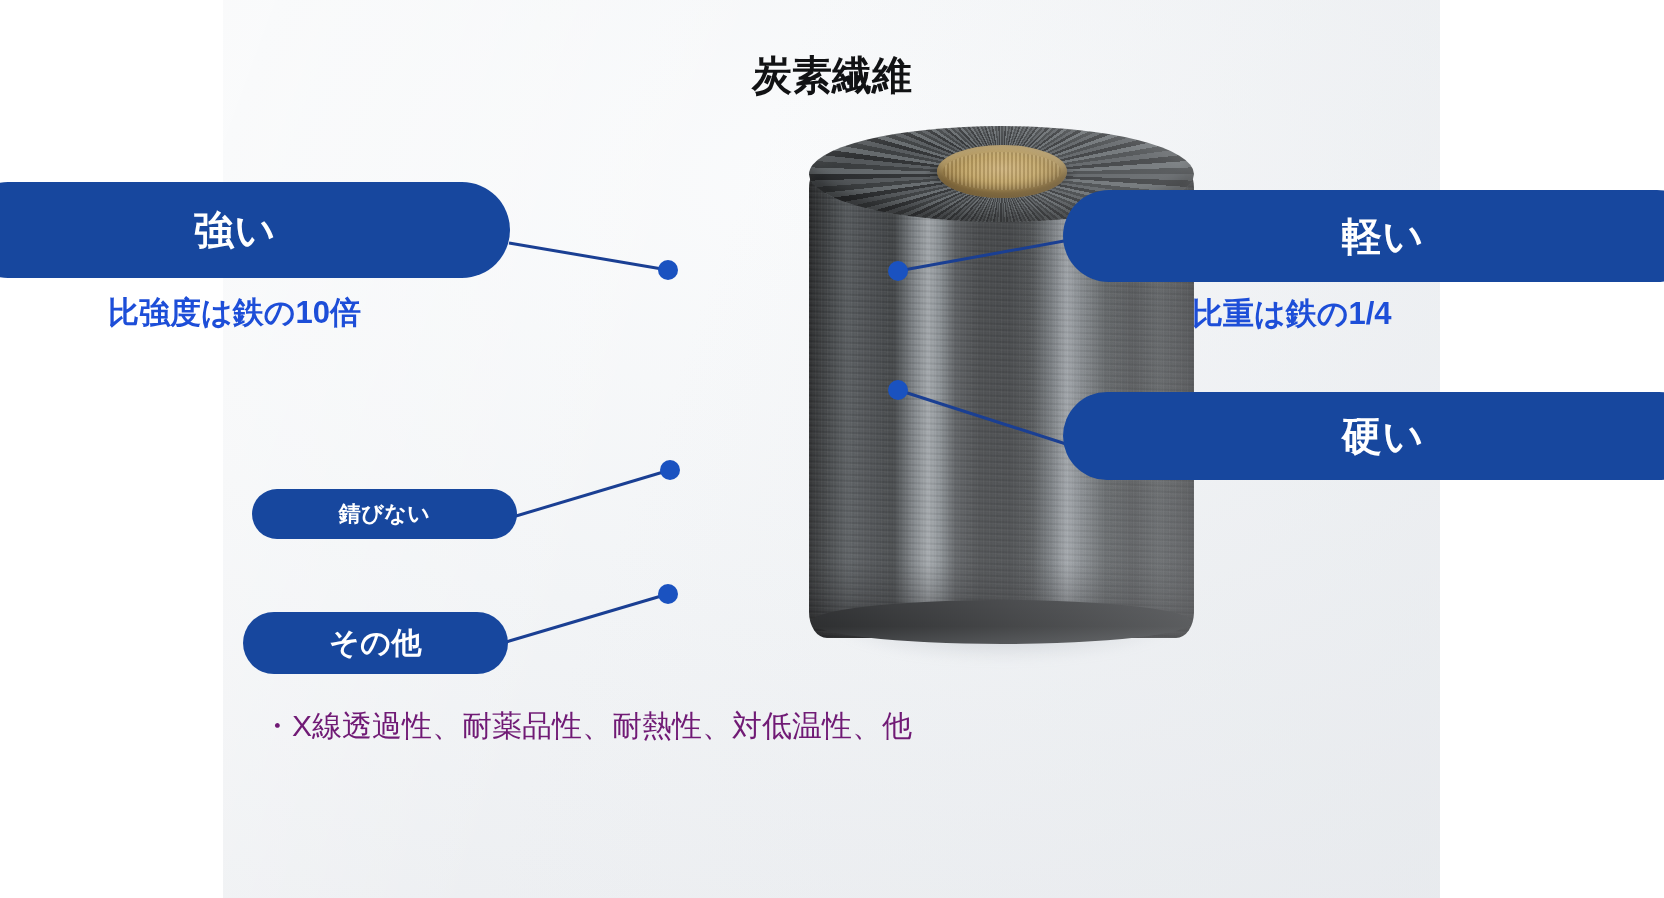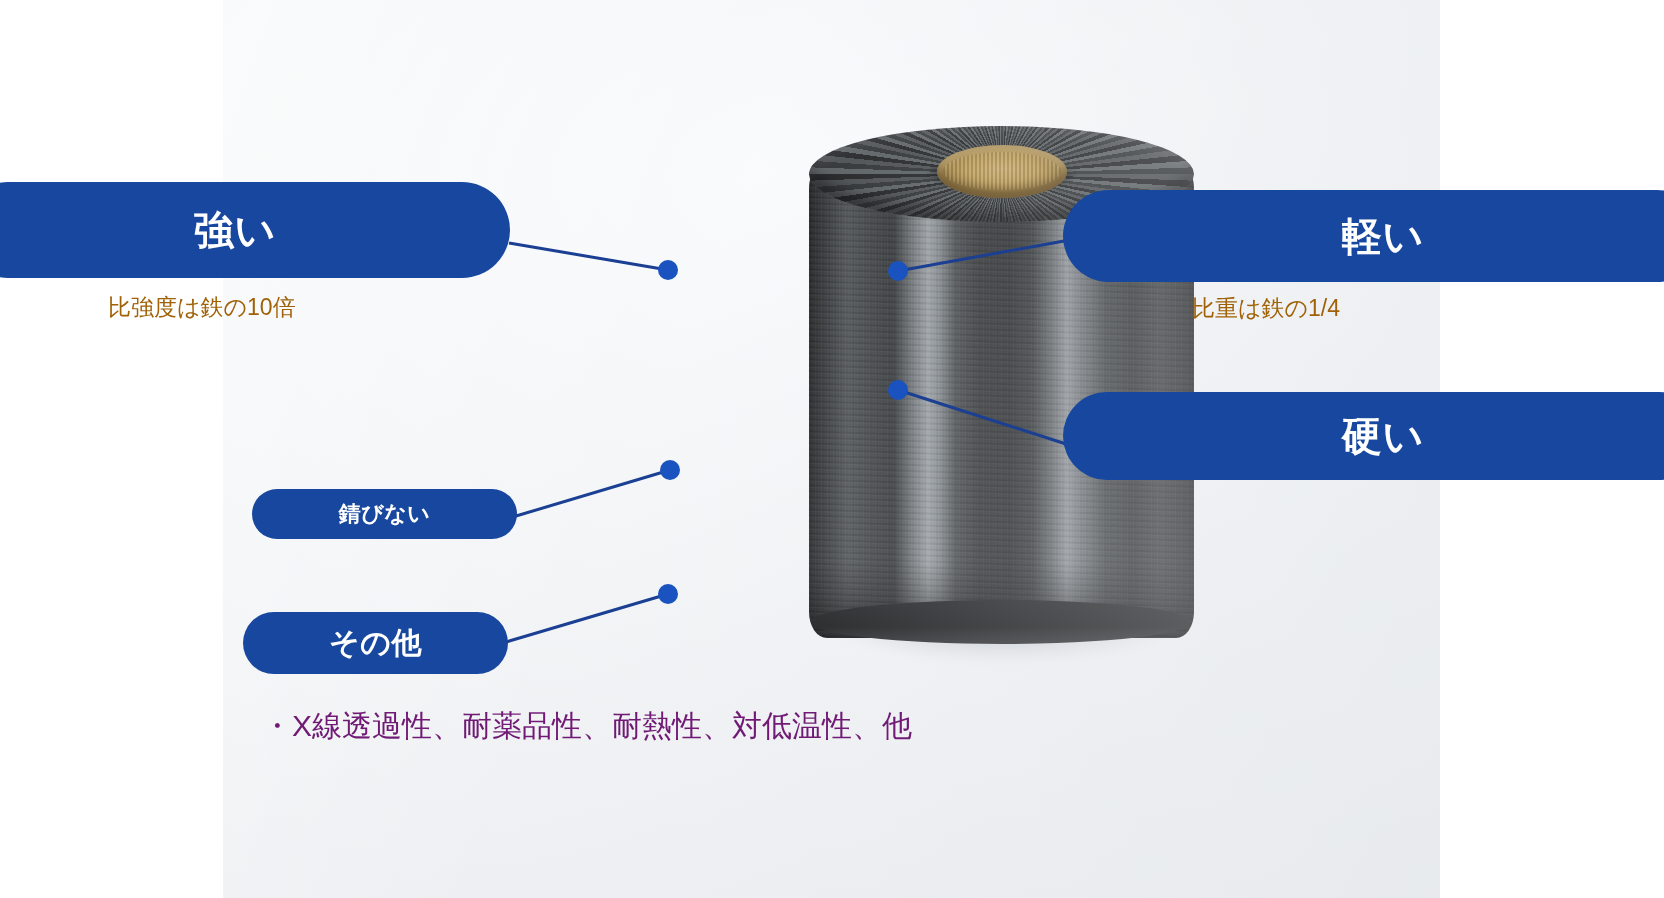--- a/index.html
+++ b/index.html
@@ -94,21 +94,21 @@
     font-size:26px;font-weight:normal;margin-left:6px;letter-spacing:0;
   }
   #pill-strong{left:-40px;top:182px;width:550px;height:96px;font-size:40px;}
   #pill-light{left:1063px;top:190px;width:640px;height:92px;font-size:40px;}
   #pill-hard{left:1063px;top:392px;width:640px;height:88px;font-size:40px;}
   #pill-rust{left:252px;top:489px;width:265px;height:50px;font-size:22px;}
   #pill-other{left:243px;top:612px;width:265px;height:62px;font-size:30px;}
 
   
   .caption{
-    position:absolute;color:#a16207;font-weight:normal;font-size:23px;white-space:nowrap;
+    position:absolute;color:#1d4ed8;font-weight:bold;font-size:31px;white-space:nowrap;
   }
   #cap-strong{left:108px;top:292px;}
   #cap-light{left:1192px;top:293px;}
   #cap-hard{left:1163px;top:500px;}
 
   
   .bullets{position:absolute;left:262px;top:698px;color:#701a75;font-size:30px;line-height:1.85;}
   .bullets div{white-space:nowrap;}
 
   
@@ -126,20 +126,21 @@
       <div class="spool-shadow"></div>
       <div class="spool-body">
         <div class="spool-fiber"></div>
       </div>
       <div class="spool-bottom-rim"></div>
       <div class="spool-top"></div>
       <div class="spool-core"></div>
     </div>
   </div>
 
+  <div style="position:absolute;left:0;top:48px;width:1664px;text-align:center;font-size:40px;font-weight:bold;color:#111214;">炭素繊維</div>
 
   <svg class="links">
     <line x1="509" y1="243" x2="668" y2="270"></line>
     <line x1="1064" y1="241" x2="898" y2="271"></line>
     <line x1="1066" y1="444" x2="898" y2="390"></line>
     <line x1="506" y1="519" x2="670" y2="470"></line>
     <line x1="506" y1="642" x2="668" y2="594"></line>
     <circle cx="668" cy="270" r="10"></circle>
     <circle cx="898" cy="271" r="10"></circle>
     <circle cx="898" cy="390" r="10"></circle>

